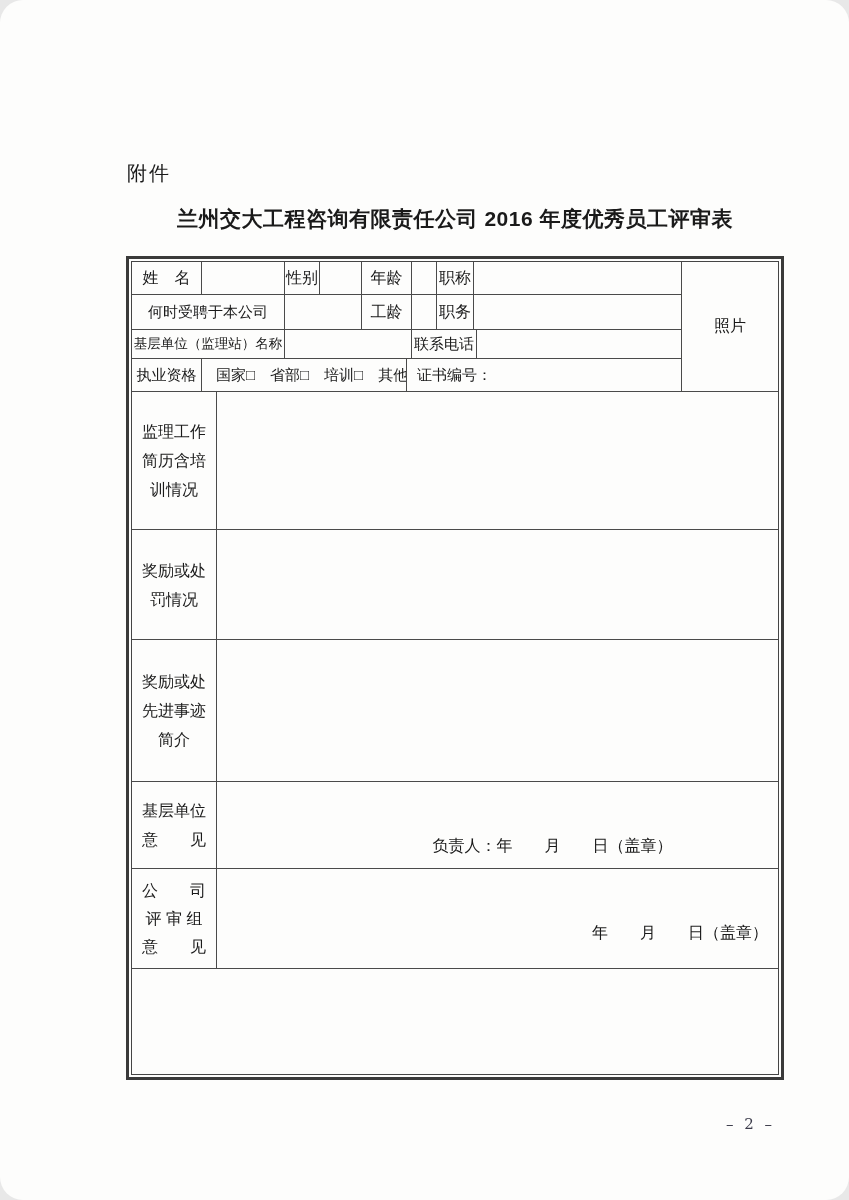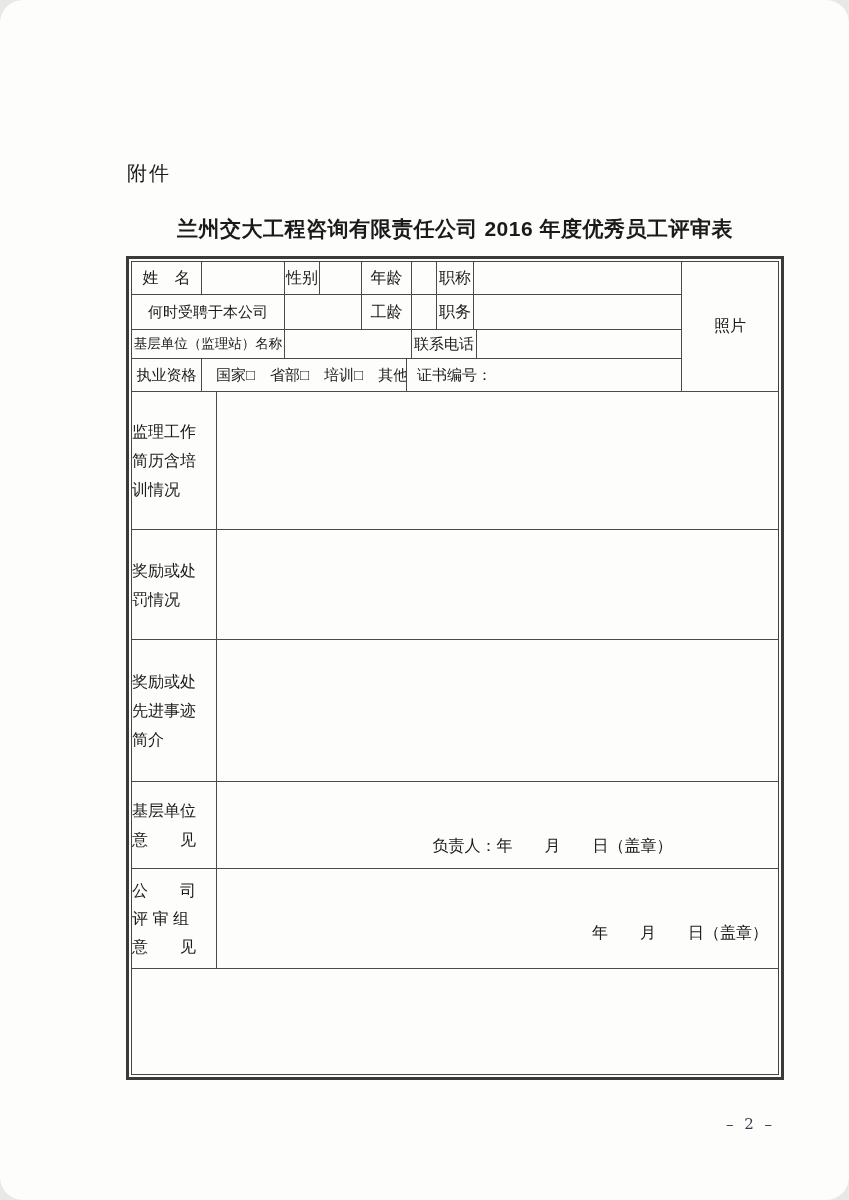--- a/index.html
+++ b/index.html
@@ -12,21 +12,21 @@
     color: #1a1a1a;
     overflow: hidden;
     margin: 0 auto;
     border-radius: 23px;
   }
   .attachment {
     position: absolute; left: 127px; top: 160px;
     font-size: 20px; letter-spacing: 2px;
   }
   .title {
-    position: absolute; left: 126px; top: 215px; width: 658px;
+    position: absolute; left: 126px; top: 205px; width: 658px;
     text-align: center; font-size: 21px; font-weight: bold;
     letter-spacing: 0.5px; white-space: nowrap;
   }
   .frame {
     position: absolute; left: 126px; top: 256px;
     width: 658px; height: 824px;
     border: 3px solid #3a3a3a;
     padding: 2px;
     background: #fdfdfc;
   }
@@ -51,21 +51,21 @@
   .photo-cell {
     width: 97px; border-left: 1px solid #4a4a4a;
     display: flex; align-items: center; justify-content: center;
     font-size: 16px;
   }
   .brow { display: flex; border-bottom: 1px solid #4a4a4a; }
   .brow:last-child { border-bottom: none; flex: 1; }
   .blbl {
     width: 85px; border-right: 1px solid #4a4a4a;
     display: flex; flex-direction: column;
-    align-items: flex-start; justify-content: center;
+    align-items: center; justify-content: center;
     font-size: 16px; line-height: 29px;
   }
   .bcontent { flex: 1; position: relative; }
   .sign-line {
     position: absolute; left: 0; right: 8px; bottom: 11px;
     padding-left: 118px;
     display: flex; justify-content: center;
     font-size: 16px; white-space: pre;
   }
   .date-line-only {

